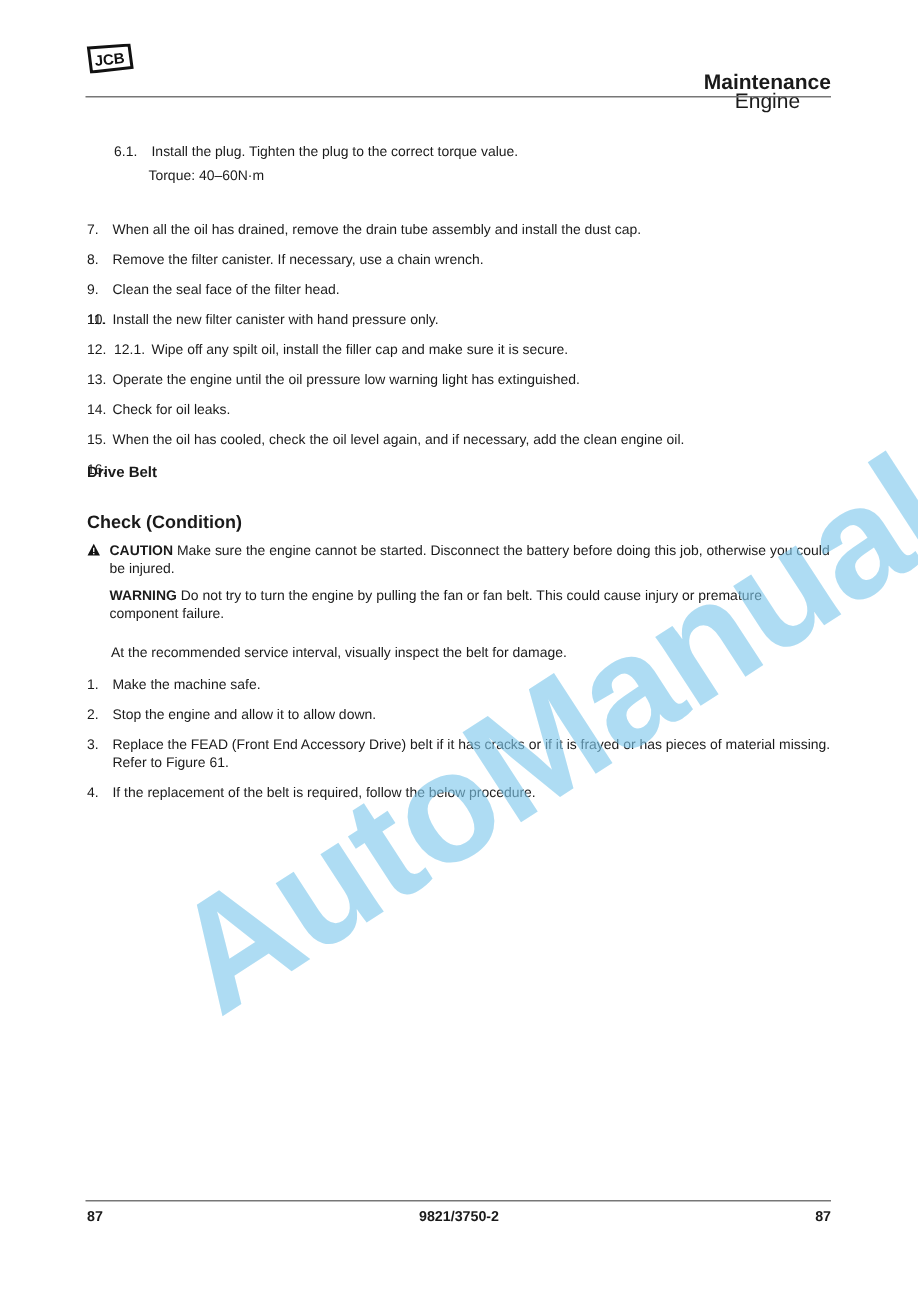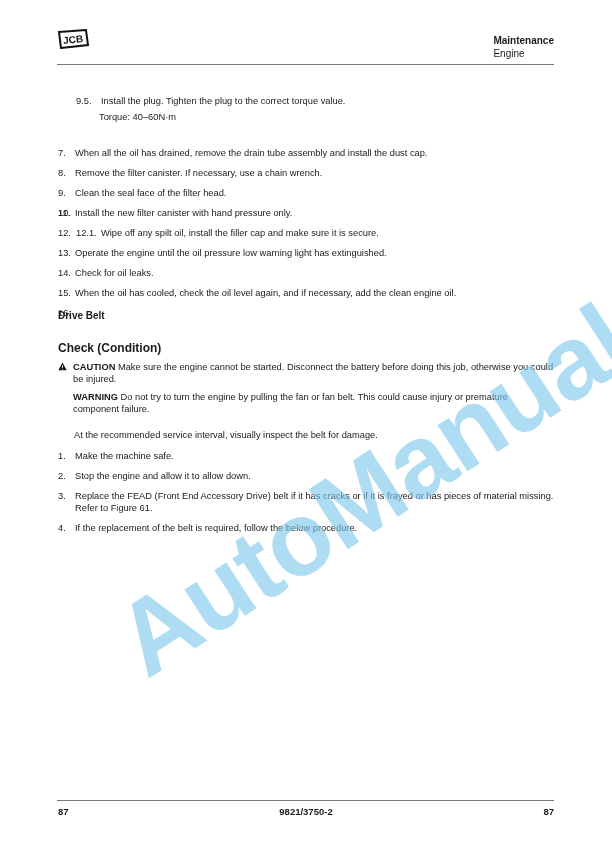--- a/index.html
+++ b/index.html
@@ -4,22 +4,22 @@
   <style>
     html, body { margin: 0; padding: 0; background: #ffffff; }
     body {
       width: 612px; height: 865px; position: relative; overflow: hidden;
       font-family: "Liberation Sans", sans-serif; color: #1a1a1a;
     }
     .logo {
       position: absolute; left: 56px; top: 29px; width: 34px; height: 20px;
     }
     .header-right {
-      position: absolute; right: 58px; top: 34px; text-align: left;
-      font-size: 10px; line-height: 13px;
+      position: absolute; right: 58px; top: 48px; text-align: center;
+      font-size: 14px; line-height: 13px;
     }
     .header-right .sec { font-weight: bold; }
     .rule { position: absolute; left: 57px; width: 497px; height: 1px; background: #777; }
     .rule.top { top: 64px; }
     .rule.bottom { top: 800px; }
     .content { position: absolute; left: 58px; top: 95px; width: 496px; font-size: 9.3px; line-height: 12px; }
     .item { position: relative; padding-left: 17px; margin-bottom: 8px; }
     .item .num { position: absolute; left: 0; top: 0; }
     .sub { position: relative; padding-left: 43px; margin-bottom: 4px; }
     .sub .num { position: absolute; left: 18px; top: 0; }
@@ -51,21 +51,21 @@
 </svg>
 
 <div class="header-right">
   <div class="sec">Maintenance</div>
   <div>Engine</div>
 </div>
 <div class="rule top"></div>
 
 <div class="content">
   <div class="sub">
-    <span class="num">9.5.</span>
+    <span class="num">6.1.</span>
     <span>Install the plug. Tighten the plug to the correct torque value.</span>
   </div>
   <div class="torque">Torque: 40–60N·m</div>
 
   <div class="item"><span class="num">7.</span><span>When all the oil has drained, remove the drain tube assembly and install the dust cap.</span></div>
   <div class="item"><span class="num">8.</span><span>Remove the filter canister. If necessary, use a chain wrench.</span></div>
   <div class="item"><span class="num">9.</span><span>Clean the seal face of the filter head.</span></div>
   <div class="item"><span class="num">10.</span></div>
   <div class="item"><span class="num">11.</span><span>Install the new filter canister with hand pressure only.</span></div>
   <div class="item"><span class="num">12.</span></div>

